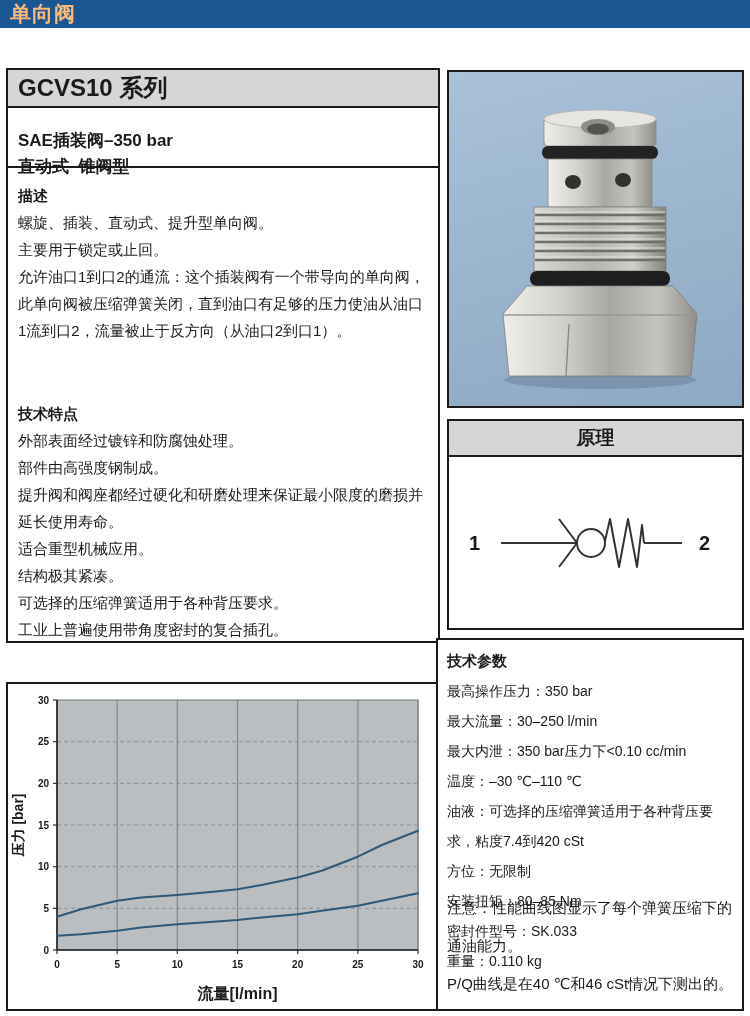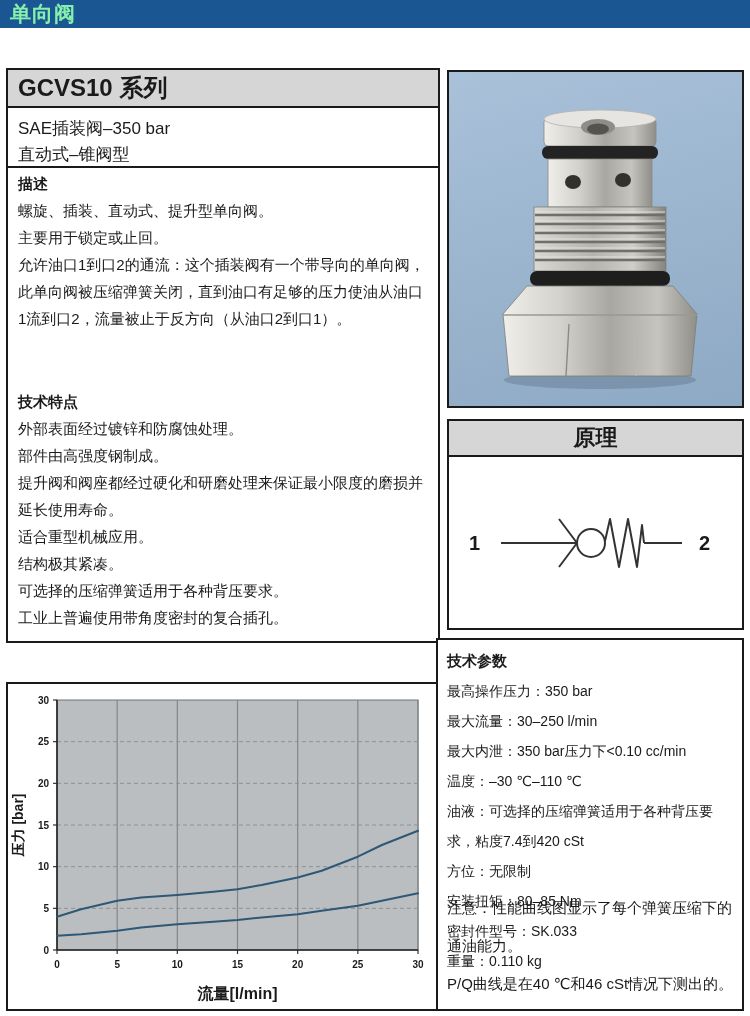--- a/index.html
+++ b/index.html
@@ -15,52 +15,52 @@
   body{
     width:750px; height:1016px; position:relative; overflow:hidden;
     font-family:"Liberation Sans","DejaVu Sans",sans-serif;
     color:var(--ink);
   }
   .topbar{
     position:absolute; left:0; top:0; width:750px; height:28px;
     background:var(--blue); display:flex; align-items:center;
   }
   .topbar .title{
-    color:#86efac; font-weight:bold; font-size:21px; padding-left:10px; letter-spacing:1px;
+    color:#fdba74; font-weight:bold; font-size:21px; padding-left:10px; letter-spacing:1px;
   }
   .box{ position:absolute; border:2px solid var(--border); background:#fff; }
   .box-hdr{
     background:var(--hdr-gray); border-bottom:2px solid var(--border);
     font-weight:bold; display:flex; align-items:center;
   }
   
   .main-box{ left:6px; top:68px; width:434px; height:575px; }
   .main-box .box-hdr{ height:38px; font-size:24px; padding:2px 10px; }
   .subtitle{
-    border-bottom:2px solid var(--border); padding:8px 10px; height:60px;
-    font-size:17px; line-height:26px; font-weight:400;
-  }
-  .main-body{ padding:2px 10px; font-size:15px; line-height:27px; }
+    border-bottom:2px solid var(--border); padding:20px 10px; height:60px;
+    font-size:17px; line-height:26px; font-weight:700;
+  }
+  .main-body{ padding:14px 10px; font-size:15px; line-height:27px; }
   .sec-heading{ font-weight:bold; }
   .features-heading{ margin-top:56px; }
   .perf-hdr-box{ left:6px; top:646px; width:434px; height:32px;margin-top:36px; }
   .perf-hdr-box .box-hdr{ border-bottom:none; height:100%; justify-content:center; font-size:22px; }
   .chart-box{ left:6px; top:682px; width:434px; height:329px; }
   .chart-box svg{ display:block; }
   .tick{ font-size:10px; font-weight:bold; fill:#1a1a1a; }
   .axis-title-x{ font-size:16px; font-weight:bold; fill:#1a1a1a; }
   .axis-title-y{ font-size:14px; font-weight:bold; fill:#1a1a1a; }
   
   .photo-box{
     left:447px; top:70px; width:297px; height:338px;
     background:linear-gradient(165deg, var(--photo-bg1), var(--photo-bg2));
     display:flex; align-items:flex-end; justify-content:center;
   }
   .principle-box{ left:447px; top:419px; width:297px; height:211px; }
-  .principle-box .box-hdr{ height:36px; justify-content:center; font-size:22px; }
+  .principle-box .box-hdr{ height:36px; justify-content:center; font-size:19px; }
   .principle-diagram{ width:293px; height:171px; display:flex; align-items:center; justify-content:center; }
   .sym-label{ font-size:20px; font-weight:bold; fill:#1a1a1a; }
   .params-box{ left:436px; top:638px; width:308px; height:373px; padding:6px 8px 14px 9px; }
   .params-box .sec-heading{ font-size:15px; line-height:30px; }
   .param-line{ font-size:14px; line-height:30px; }
   .note{ position:absolute; left:9px; right:8px; bottom:6px; font-size:15px; line-height:38px; }
 </style>
 </head>
 <body style="--blue: #1A5792; --hdr-gray: #D6D6D6; --border: #1A1A1A;">
 

